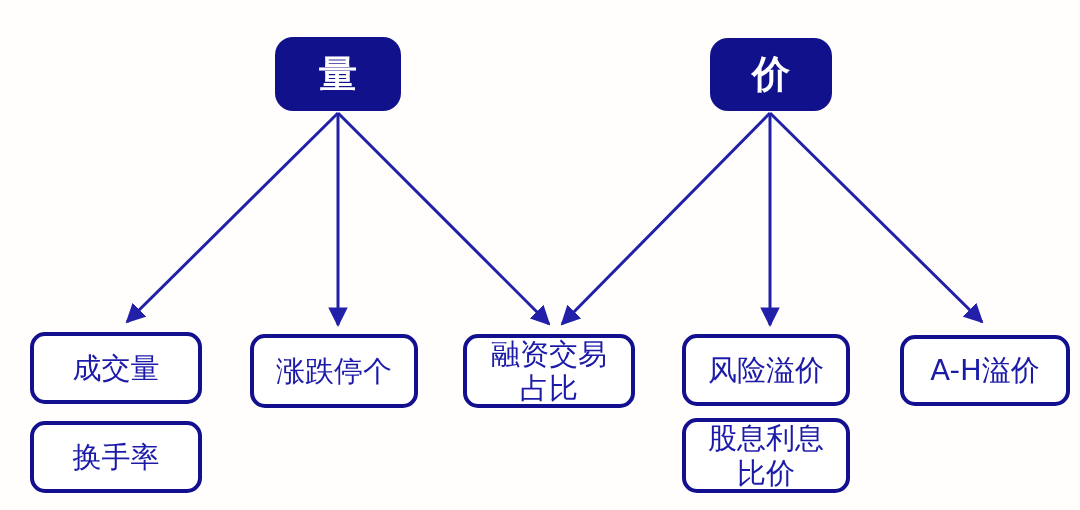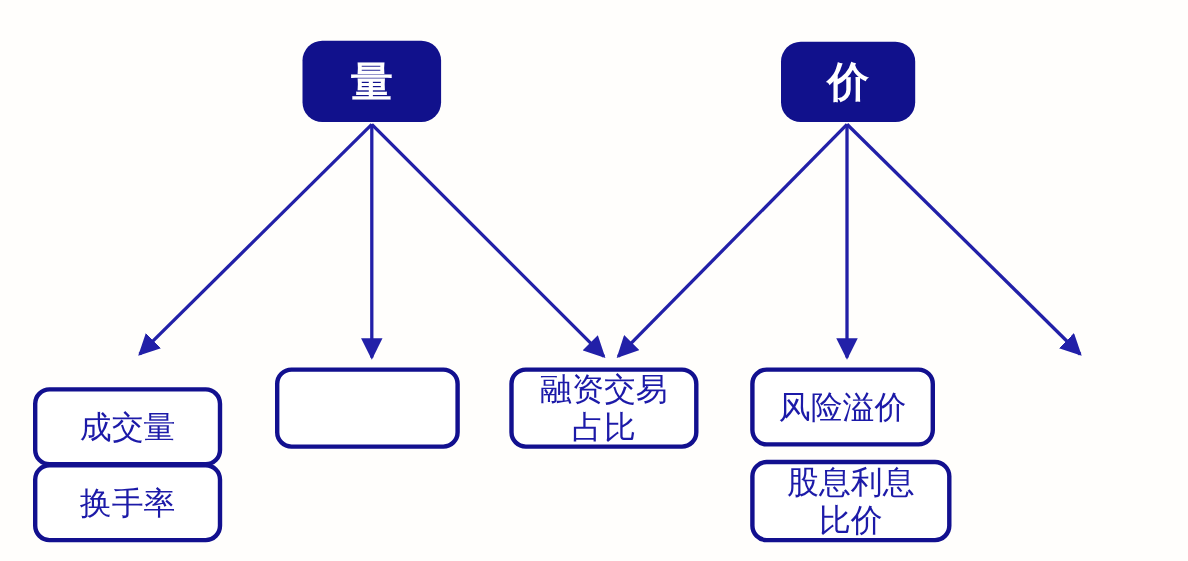--- a/index.html
+++ b/index.html
@@ -40,26 +40,26 @@
     display: flex;
     flex-direction: column;
     align-items: center;
     justify-content: center;
     text-align: center;
     font-size: 29px;
     line-height: 1.18;
     box-sizing: border-box;
     z-index: 2;
   }
-  #leaf-trading-volume        { left: 30px;  top: 352px; width: 172px; height: 72px; }
+  #leaf-trading-volume        { left: 30px;  top: 332px; width: 172px; height: 72px; }
   #leaf-turnover-rate         { left: 30px;  top: 421px; width: 172px; height: 72px; align-items: center; }
   #leaf-limit-updown-share    { left: 250px; top: 334px; width: 168px; height: 74px; }
   #leaf-margin-trading-share  { left: 463px; top: 334px; width: 172px; height: 74px; }
   #leaf-risk-premium          { left: 682px; top: 334px; width: 168px; height: 72px; }
-  #leaf-dividend-interest     { left: 682px; top: 418px; width: 183px; height: 75px; }
+  #leaf-dividend-interest     { left: 682px; top: 418px; width: 168px; height: 75px; }
   #leaf-ah-premium            { left: 900px; top: 335px; width: 170px; height: 71px; }
 
   #connector-layer {
     position: absolute;
     left: 0;
     top: 0;
     z-index: 1;
     pointer-events: none;
   }
 </style>
@@ -91,30 +91,34 @@
 
   <div class="leaf-node" id="leaf-trading-volume">
     <span>成交量</span>
   </div>
 
   <div class="leaf-node" id="leaf-turnover-rate">
     <span>换手率</span>
   </div>
 
   <div class="leaf-node" id="leaf-limit-updown-share">
+    <span>涨跌停个</span>
   </div>
 
   <div class="leaf-node" id="leaf-margin-trading-share">
     <span>融资交易</span>
     <span>占比</span>
   </div>
 
   <div class="leaf-node" id="leaf-risk-premium">
     <span>风险溢价</span>
   </div>
 
   <div class="leaf-node" id="leaf-dividend-interest">
     <span>股息利息</span>
     <span>比价</span>
   </div>
 
+  <div class="leaf-node" id="leaf-ah-premium">
+    <span>A-H溢价</span>
+  </div>
 
 </div>
 
 </body></html>

